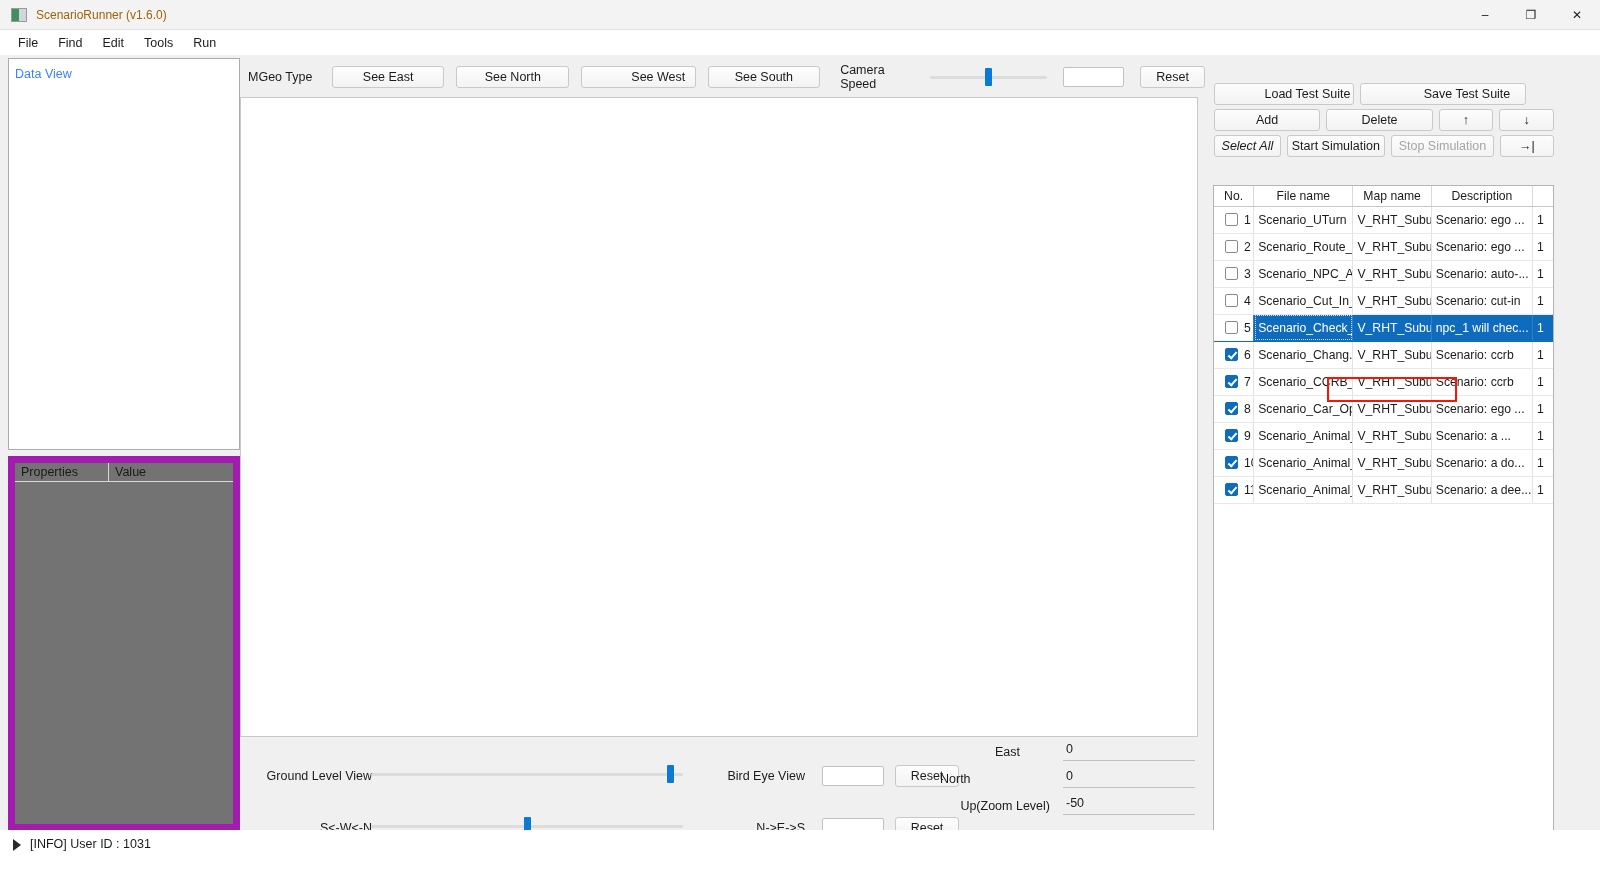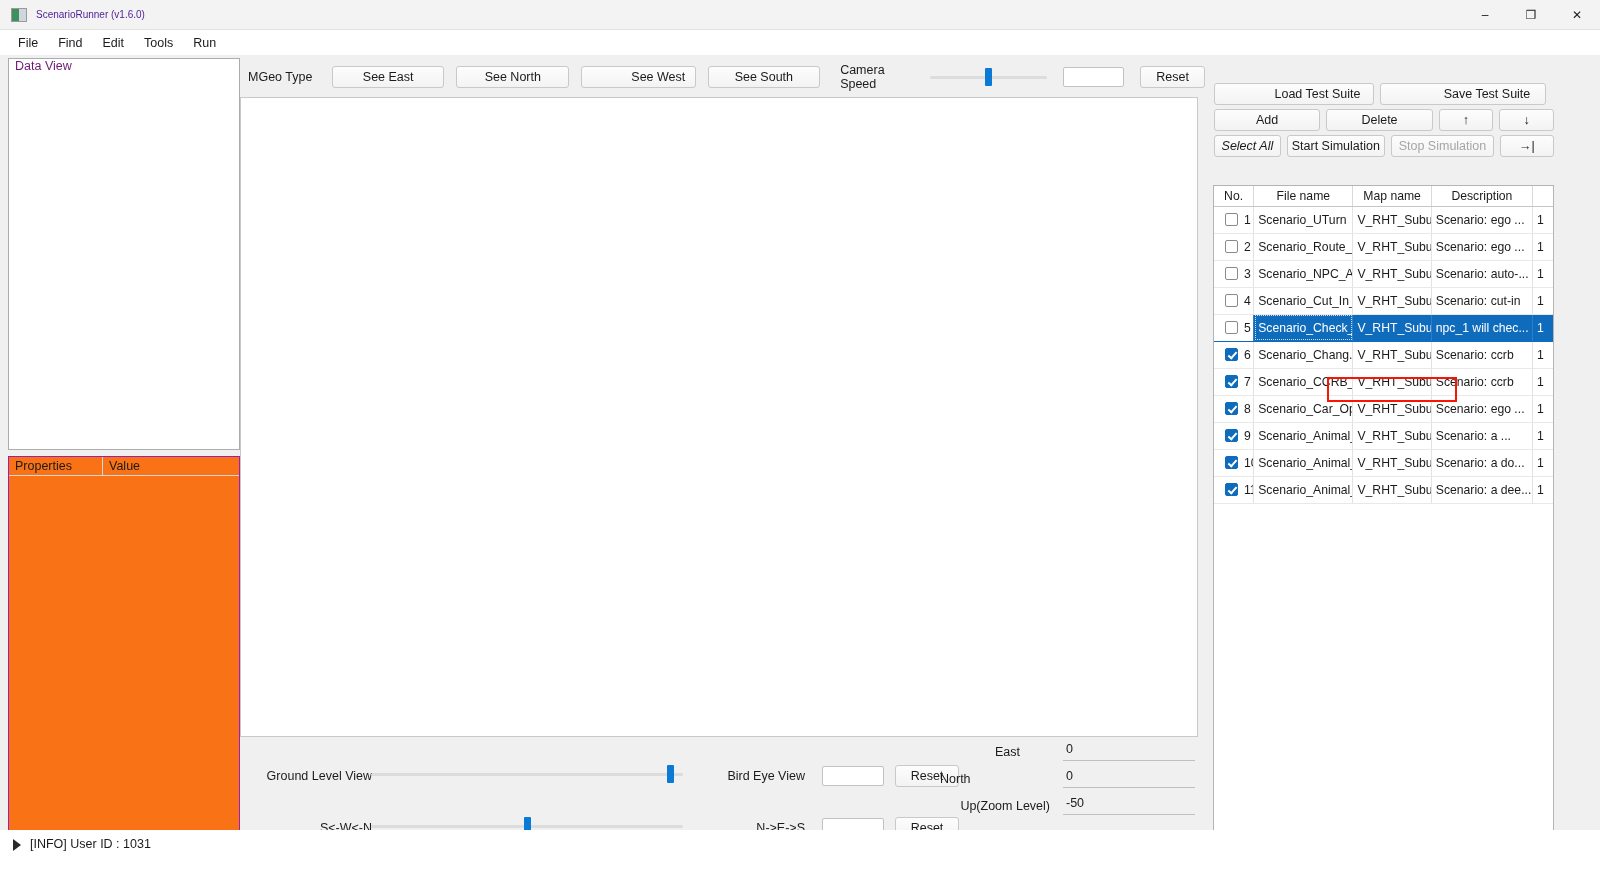--- a/index.html
+++ b/index.html
@@ -25,21 +25,21 @@
   #app-icon {
     width: 16px; height: 14px;
     margin-left: 11px; margin-right: 9px;
     background: #ffffff;
     border: 1px solid #9a9a9a;
     display: flex; align-items: stretch;
     overflow: hidden;
   }
   #app-icon .ic-l { width: 7px; background: #3f8f5f; }
   #app-icon .ic-r { flex: 1; background: #cfd6dd; }
-  #title-text { font-size: 10px; color: #4c1d95; }
+  #title-text { font-size: 12px; color: #a16207; }
   #window-controls { position: absolute; right: 0; top: 0; height: 30px; display: flex; }
   .wc-btn {
     width: 46px; height: 30px;
     display: flex; align-items: center; justify-content: center;
     font-size: 12px; color: #1b1b1b;
   }
 
   
   #menubar {
     height: 25px; width: 100%;
@@ -60,25 +60,25 @@
     background: #f0f0f0;
   }
 
   
   #left-col { position: absolute; left: 8px; top: 3px; width: 232px; height: 770px; }
   #data-view-box {
     position: absolute; left: 0; top: 0; width: 232px; height: 392px;
     background: #ffffff; border: 1px solid #acacac;
   }
   .panel-header-text {
-    padding: 0 6px; font-size: 12.5px; color: #701a75;
+    padding: 8px 6px; font-size: 12.5px; color: #3b82f6;
   }
   #props-box {
     position: absolute; left: 0; top: 398px; width: 232px; height: 375px;
-    background: #f97316; border: 1px solid #a21caf;
+    background: #737373; border: 7px solid #a21caf;
   }
   #props-header {
     height: 19px; display: flex; border-bottom: 1px solid #d8d8d8;
     font-size: 12.5px;
   }
   #props-header .ph-col { padding: 2px 6px; }
   #props-header .ph-col.c1 { width: 94px; border-right: 1px solid #d8d8d8; }
 
   
   #center-col {
@@ -370,21 +370,21 @@
     </div>
   </div>
 
   <div id="right-col">
 
 
     <div id="right-panel">
 
       <div id="batch-buttons">
         <div class="brow">
-          <div class="btn" style="width:160px;padding-left:47px;">Load Test Suite</div>
+          <div class="btn" style="width:140px;padding-left:47px;">Load Test Suite</div>
           <div class="btn" style="width:166px;padding-left:48px;">Save Test Suite</div>
         </div>
         <div class="brow">
           <div class="btn" style="width:107px;">Add</div>
           <div class="btn" style="width:107px;">Delete</div>
           <div class="btn" style="width:55px;">↑</div>
           <div class="btn" style="width:55px;">↓</div>
         </div>
         <div class="brow">
           <div class="btn" style="width:68px;font-style:italic;">Select All</div>

